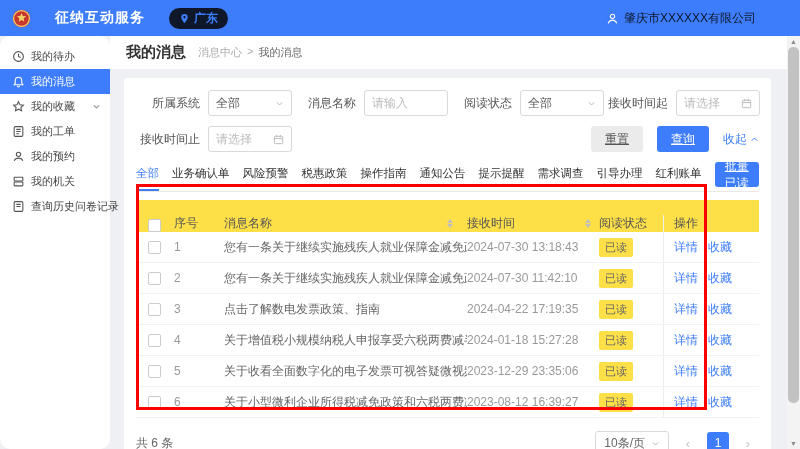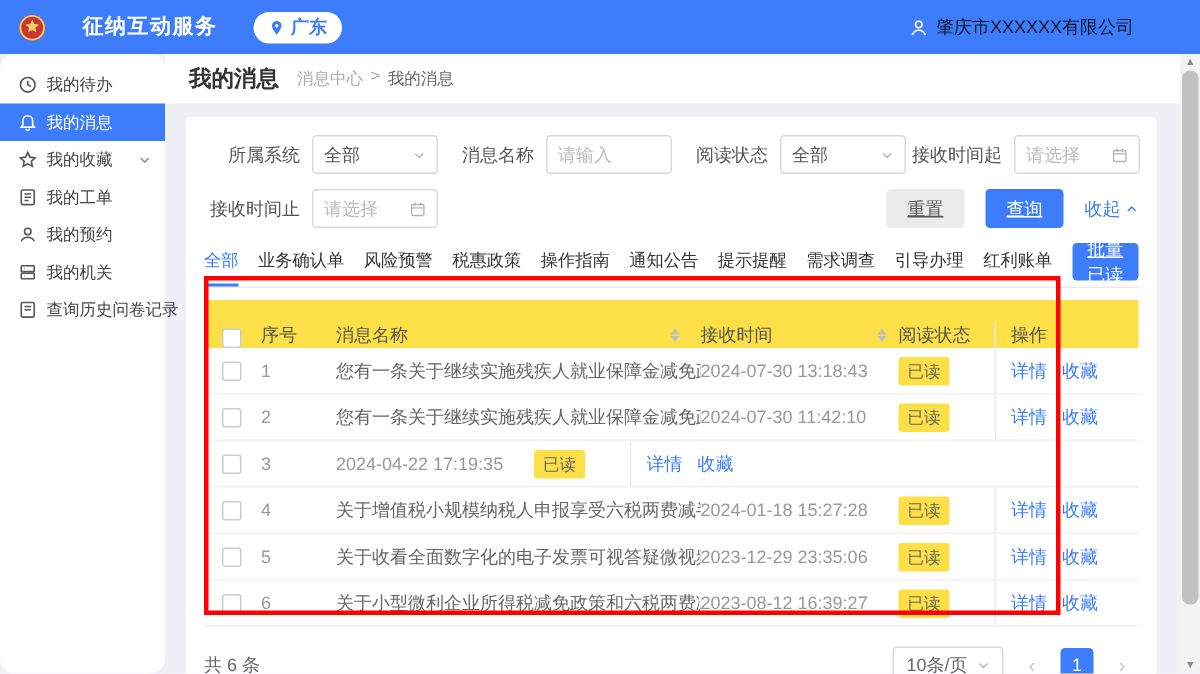--- a/index.html
+++ b/index.html
@@ -4,21 +4,21 @@
 <style>
   * { margin:0; padding:0; box-sizing:border-box; }
   html,body { width:800px; height:449px; overflow:hidden;
     font-family:"Liberation Sans","DejaVu Sans",sans-serif; background:#eef0f4; position:relative; }
 
   
   .topbar { position:absolute; left:0; top:0; width:800px; height:36px; background:#3d7dfb;
     display:flex; align-items:center; justify-content:space-between; padding:0 44px 0 12px; z-index:5; }
   .topbar-left { display:flex; align-items:center; gap:24px; }
   .app-title { color:#fff; font-size:14px; font-weight:bold; letter-spacing:1px; }
-  .region-pill { display:flex; align-items:center; gap:4px; background:#ffffff; border-radius:12px;
+  .region-pill { display:flex; align-items:center; gap:4px; background:#0f172a; border-radius:12px;
     height:21px; padding:0 10px; color:#3d7dfb; font-size:12px; font-weight:bold; cursor:pointer; }
   .topbar-right { display:flex; align-items:center; gap:5px; color:#0f172a; font-size:12px; }
 
   
   .sidebar { position:absolute; left:0; top:36px; width:110px; height:413px; background:#fff; padding-top:8px; z-index:4;border-radius:10px; }
   .side-item { height:25px; display:flex; align-items:center; gap:6px; padding-left:12px;
     font-size:11px; color:#444; cursor:pointer; white-space:nowrap; }
   .side-item .s-icon { display:flex; align-items:center; color:#555; flex-shrink:0; }
   .side-item.active { background:#3d7dfb; color:#fff; }
   .side-item.active .s-icon { color:#fff; }
@@ -370,20 +370,21 @@
               <span class="lnk">详情</span>
               <span class="lnk">收藏</span>
             </div>
   </div>
 
   <div class="trow">
     <div class="cell c-check">
               <span class="cb"></span>
             </div>
     <div class="cell c-idx r-idx">3</div>
+    <div class="cell c-name r-name">点击了解数电发票政策、指南</div>
     <div class="cell c-time r-time">2024-04-22 17:19:35</div>
     <div class="cell c-status">
               <span class="badge">已读</span>
             </div>
     <div class="cell c-act r-act">
               <span class="lnk">详情</span>
               <span class="lnk">收藏</span>
             </div>
   </div>
 

